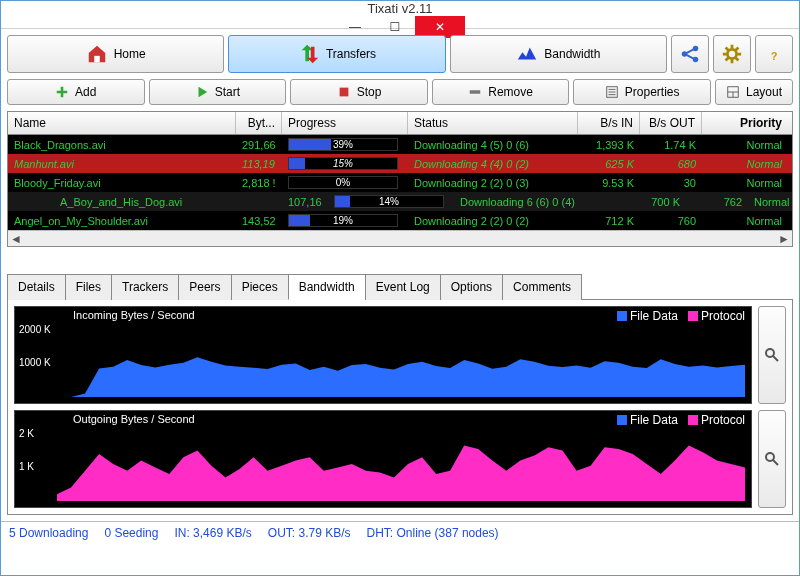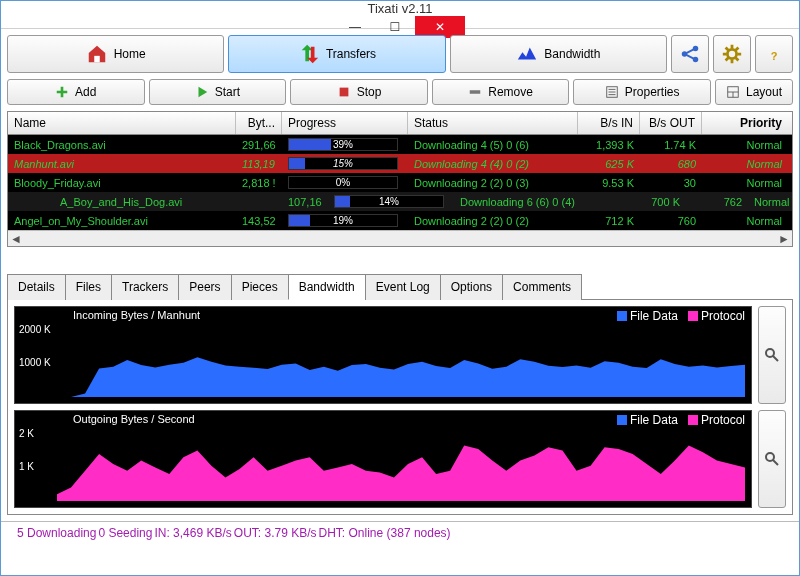--- a/index.html
+++ b/index.html
@@ -65,21 +65,21 @@
 .chart-box { flex: 1; height: 98px; background: #000; border: 1px solid #444; position: relative; }
 .chart-title { position: absolute; top: 2px; left: 58px; color: #fff; font-size: 11px; }
 .legend { position: absolute; top: 2px; right: 6px; display: flex; gap: 10px; font-size: 11px; }
 .leg { display: flex; align-items: center; gap: 3px; color: #fff; }
 .sw { width: 10px; height: 10px; }
 .ylabel { position: absolute; left: 4px; color: #fff; font-size: 10px; }
 .chart-svg { position: absolute; inset: 0; }
 .zoom-btn { width: 28px; background: linear-gradient(#fdfdfd,#eaeaea); border: 1px solid #999; border-radius: 3px; display: flex; align-items: center; justify-content: center; cursor:pointer;}
 
 
-.status-bar { height: 22px; border-top: 1px solid #bbb; display: flex; align-items: center; padding: 0 16px; gap: 2px; font-size: 12px; color: #a21caf; }
+.status-bar { height: 22px; border-top: 1px solid #bbb; display: flex; align-items: center; padding: 0 8px; gap: 16px; font-size: 12px; color: #1d4ed8; }
 </style>
 </head>
 <body>
 
 <div class="titlebar">
   <svg class="app-icon" viewBox="0 0 24 24">
       <path fill="#0a5" d="M12 2l3 6-3 14-3-14z"></path>
       <path fill="#07b" d="M4 8l8-6 8 6-8 3z" opacity=".6"></path>
     </svg>
   <div class="title">Tixati v2.11</div>
@@ -272,21 +272,21 @@
     <div class="tab">Options</div>
     <div class="tab">Comments</div>
   </div>
 
 <div class="charts-zone">
   <div class="chart-row">
     <div class="chart-box" id="chart0">
         <svg class="chart-svg" viewBox="0 0 736 96" preserveAspectRatio="none">
           <polygon fill="#2a6dff" points="42,90 42.0,90.0 56.0,90.0 70.1,86.6 84.1,61.4 98.2,59.7 112.2,53.0 126.2,58.0 140.3,60.4 154.3,57.7 168.4,55.7 182.4,50.3 196.4,54.7 210.5,58.4 224.5,59.7 238.6,60.7 252.6,62.1 266.7,57.7 280.7,56.4 294.7,63.1 308.8,59.7 322.8,63.8 336.9,58.0 350.9,57.0 364.9,60.7 379.0,62.4 393.0,57.0 407.1,54.7 421.1,59.1 435.1,61.1 449.2,53.0 463.2,56.4 477.3,61.7 491.3,59.7 505.3,52.3 519.4,54.7 533.4,58.7 547.5,60.1 561.5,58.4 575.6,60.7 589.6,54.3 603.6,55.7 617.7,59.7 631.7,61.1 645.8,52.3 659.8,57.0 673.8,59.7 687.9,58.4 701.9,60.4 716.0,59.1 730.0,57.7 730,90"></polygon>
         </svg>
-        <div class="chart-title">Incoming Bytes / Manhunt</div>
+        <div class="chart-title">Incoming Bytes / Second</div>
         <div class="legend">
           <div class="leg"><div class="sw" style="background:#2a6dff"></div>File Data</div>
           <div class="leg"><div class="sw" style="background:#ff2dc6"></div>Protocol</div>
         </div>
         <div class="ylabel" style="top:50.36363636363637px">1000 K</div>
         <div class="ylabel" style="top:16.727272727272734px">2000 K</div>
       </div>
     <div class="zoom-btn">
         <svg width="16" height="16">
           <circle cx="6" cy="6" r="4" fill="none" stroke="#555" stroke-width="2"></circle>

